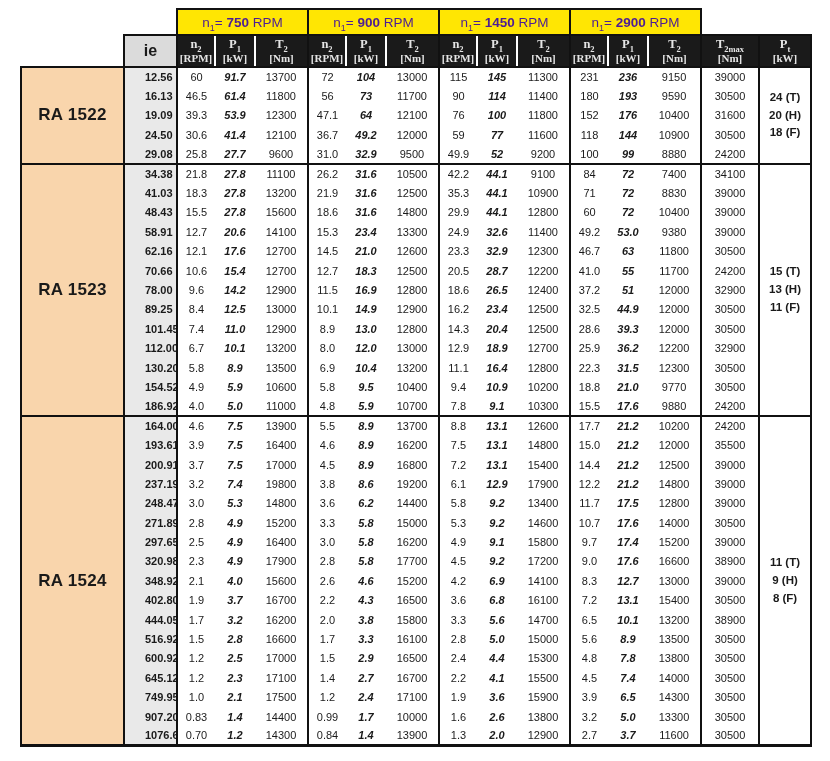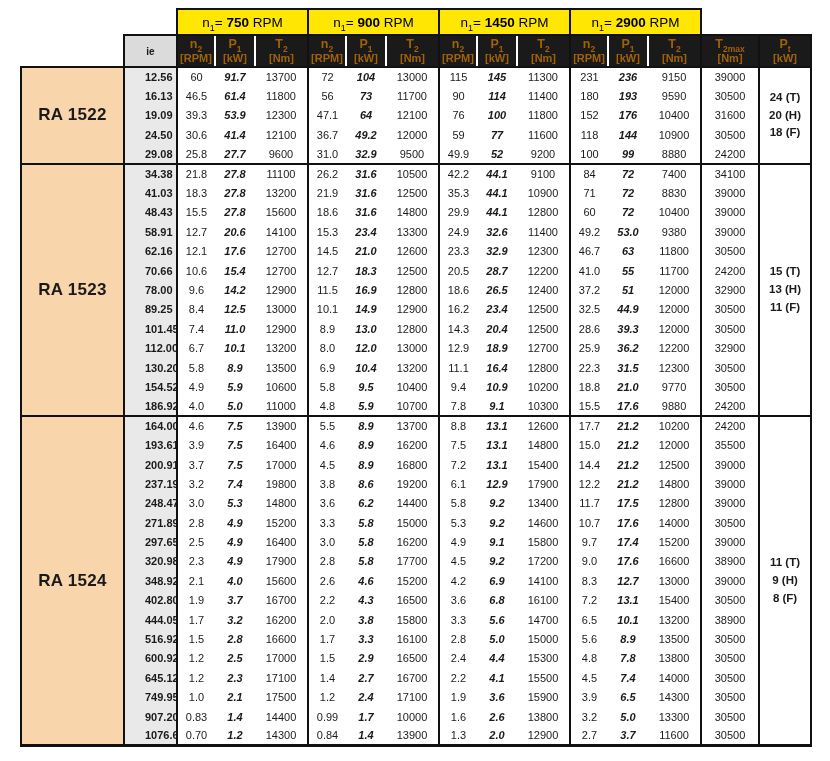--- a/index.html
+++ b/index.html
@@ -26,45 +26,46 @@
   }
 
   
   .blank { border: none; background: #fff; }
   th.yellow {
     background: var(--yellow, #FFE603);
     border: 2.5px solid var(--border, #111);
     height: 26px;
     font-weight: 400;
     font-size: 13.5px;
-    color: #000000;
+    color: #4c1d95;
   }
   th.yellow .rpm-val { font-weight: 700; }
   th.yellow sub { font-size: 9px; line-height: 0; }
 
   
   th.bth {
     background: var(--hdr, #1A1A1A);
-    color: #a16207;
+    color: #e5e5e5;
     height: 32px;
     line-height: 1.15;
     border-right: 2px solid #fff;
     border-bottom: 2.5px solid var(--border, #111);
     font-weight: 700;
+    font-family: Liberation Serif, serif;
   }
   th.bth .sym { font-size: 12.5px; display: block; }
   th.bth .unit { font-size: 11px; display: block; letter-spacing: 0; }
   th.bth sub { font-size: 8.5px; line-height: 0; }
   th.bth.gb { border-right: 2.5px solid var(--border, #111); margin-top: 28px; }
   th.bth.top-edge { border-top: 2.5px solid var(--border, #111); }
   th.ieh {
     background: #DBDBDB;
     border: 2.5px solid var(--border, #111);
     font-weight: 700;
-    font-size: 10px;
+    font-size: 16px;
     height: 32px;
   }
 
   
   tbody tr { height: 19.4px; }
   td.ie {
     background: var(--iegray, #E9E9E9);
     font-weight: 700;
     font-size: 11px;
     text-align: right;

